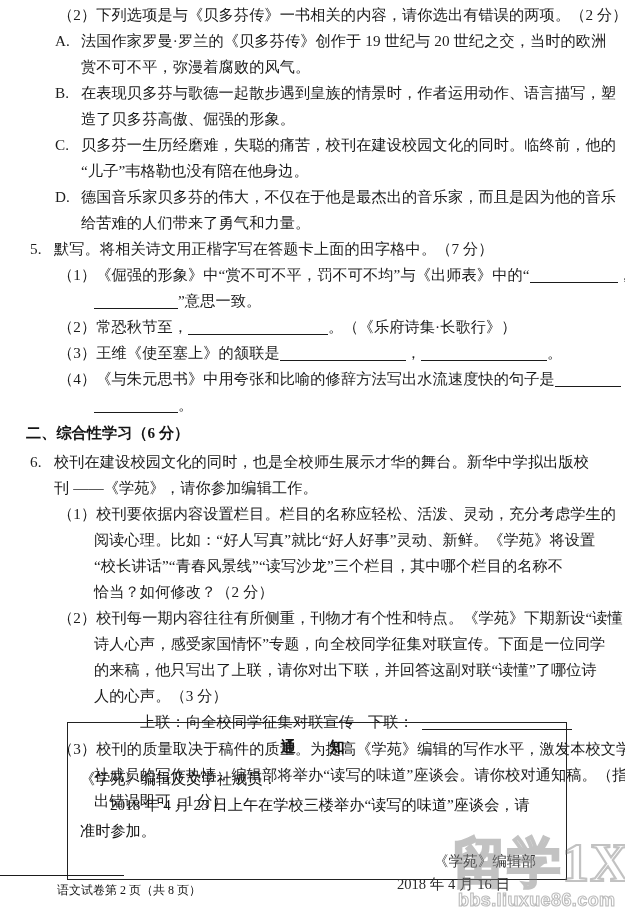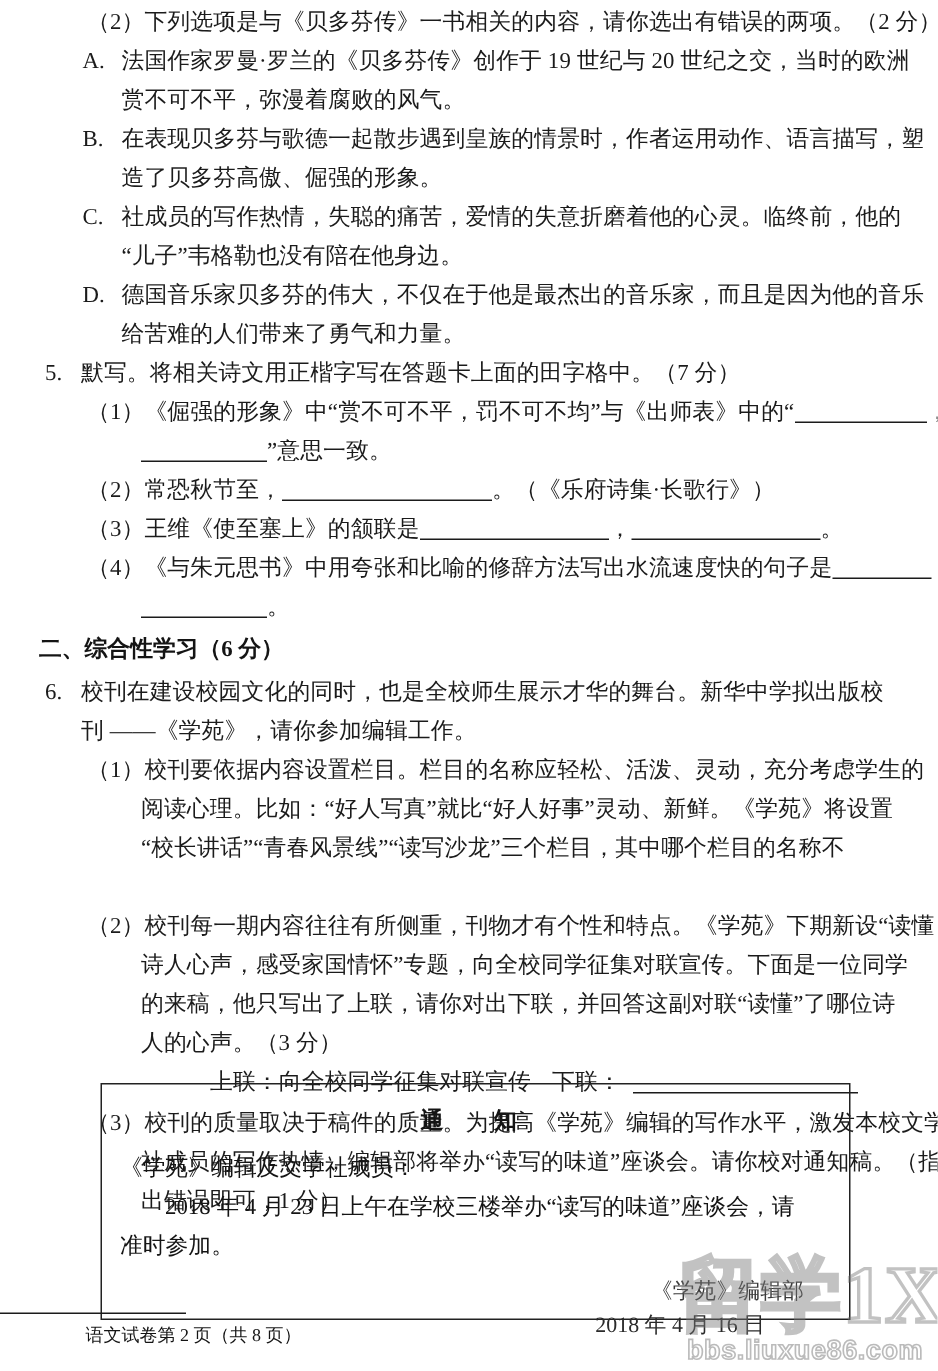--- a/index.html
+++ b/index.html
@@ -154,21 +154,21 @@
     <div class="line"><span class="opt-label">A.</span><span>法国作家罗曼·罗兰的《贝多芬传》创作于 19 世纪与 20 世纪之交，当时的欧洲</span></div>
     <div class="line" style="padding-left:26px;">赏不可不平，弥漫着腐败的风气。</div>
   </div>
 
   <div class="blk" style="left:55px; top:80px;">
     <div class="line"><span class="opt-label">B.</span><span>在表现贝多芬与歌德一起散步遇到皇族的情景时，作者运用动作、语言描写，塑</span></div>
     <div class="line" style="padding-left:26px;">造了贝多芬高傲、倔强的形象。</div>
   </div>
 
   <div class="blk" style="left:55px; top:132px;">
-    <div class="line"><span class="opt-label">C.</span><span>社成员的写作热情，失聪的痛苦，爱情的失意折磨着他的心灵。临终前，他的</span></div>
+    <div class="line"><span class="opt-label">C.</span><span>贝多芬一生历经磨难，失聪的痛苦，校刊在建设校园文化的同时。临终前，他的</span></div>
     <div class="line" style="padding-left:26px;">“儿子”韦格勒也没有陪在他身边。</div>
   </div>
 
   <div class="blk" style="left:55px; top:184px;">
     <div class="line"><span class="opt-label">D.</span><span>德国音乐家贝多芬的伟大，不仅在于他是最杰出的音乐家，而且是因为他的音乐</span></div>
     <div class="line" style="padding-left:26px;">给苦难的人们带来了勇气和力量。</div>
   </div>
 
   <div class="blk" style="left:30px; top:236px;">
     <div class="line"><span class="num-label">5.</span><span>默写。将相关诗文用正楷字写在答题卡上面的田字格中。（7 分）</span></div>
@@ -198,20 +198,21 @@
 
   <div class="blk" style="left:30px; top:449px;">
     <div class="line"><span class="num-label">6.</span><span>校刊在建设校园文化的同时，也是全校师生展示才华的舞台。新华中学拟出版校</span></div>
     <div class="line" style="padding-left:24px;">刊 ——《学苑》，请你参加编辑工作。</div>
   </div>
 
   <div class="blk" style="left:58px; top:501px;">
     <div class="line"><span>（1）</span><span>校刊要依据内容设置栏目。栏目的名称应轻松、活泼、灵动，充分考虑学生的</span></div>
     <div class="line" style="padding-left:36px;">阅读心理。比如：“好人写真”就比“好人好事”灵动、新鲜。《学苑》将设置</div>
     <div class="line" style="padding-left:36px;">“校长讲话”“青春风景线”“读写沙龙”三个栏目，其中哪个栏目的名称不</div>
+    <div class="line" style="padding-left:36px;">恰当？如何修改？（2 分）</div>
   </div>
 
   <div class="blk" style="left:58px; top:605px;">
     <div class="line"><span>（2）</span><span>校刊每一期内容往往有所侧重，刊物才有个性和特点。《学苑》下期新设“读懂</span></div>
     <div class="line" style="padding-left:36px;">诗人心声，感受家国情怀”专题，向全校同学征集对联宣传。下面是一位同学</div>
     <div class="line" style="padding-left:36px;">的来稿，他只写出了上联，请你对出下联，并回答这副对联“读懂”了哪位诗</div>
     <div class="line" style="padding-left:36px;">人的心声。（3 分）</div>
   </div>
 
   <div class="blk" style="left:140px; top:709px;">

